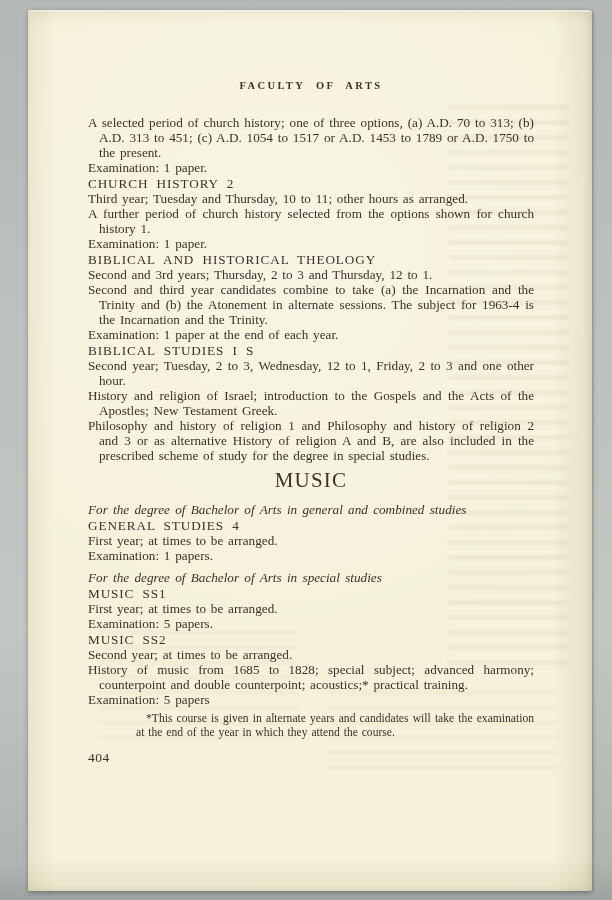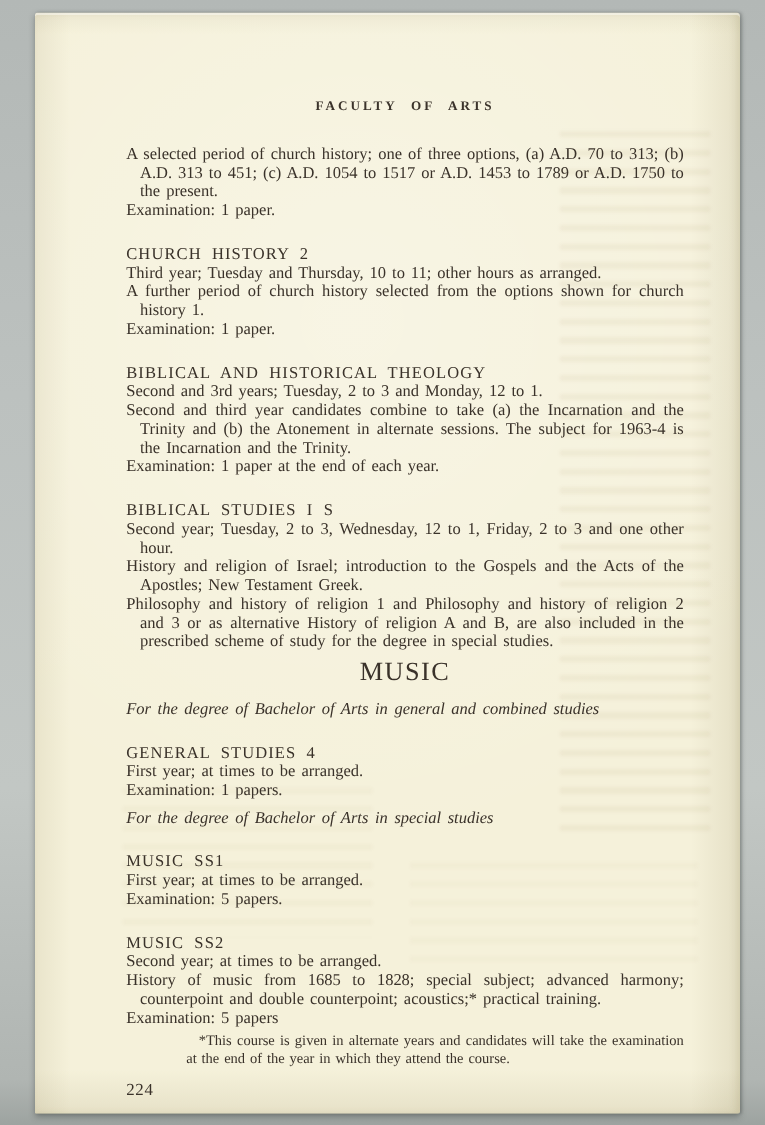--- a/index.html
+++ b/index.html
@@ -29,35 +29,35 @@
     background: repeating-linear-gradient(180deg,
       rgba(148,124,72,0.07) 0px, rgba(148,124,72,0.07) 5px,
       rgba(148,124,72,0) 5px, rgba(148,124,72,0) 15px);
     filter: blur(1.2px);
   }
   .bleed.b1 { left: 420px; top: 95px;  width: 120px; height: 560px; }
   .bleed.b2 { left: 70px;  top: 620px; width: 200px; height: 120px; opacity: .6; }
   .bleed.b3 { left: 300px; top: 680px; width: 230px; height: 90px;  opacity: .5; }
 
   .content {
-    position: absolute; left: 73px; top: 69px; width: 446px;
+    position: absolute; left: 60px; top: 69px; width: 446px;
     color: #3a322a; font-size: 13.2px; line-height: 15px;
   }
   .running-head {
     text-align: center; font-size: 10.5px; line-height: 13px;
     letter-spacing: 2.4px; word-spacing: 6px; margin-bottom: 23px;
     font-weight: 600; color: #3b332b;
   }
   .para {
     margin: 0; text-align: justify;
     padding-left: 11px; text-indent: -11px;
     word-spacing: 1.5px;
   }
   .hd {
-    margin-top: 20px; letter-spacing: 0.9px; word-spacing: 4px;
+    margin-top: 1px; letter-spacing: 0.9px; word-spacing: 4px;
   }
   .sec {
     text-align: center; font-size: 21px; letter-spacing: 1.2px;
     word-spacing: 3px; margin-top: 10px; margin-bottom: 14px;
   }
   .ital {
     font-style: italic; margin-top: 7px; word-spacing: 2px;
   }
   .foot {
     margin-top: 5px; font-size: 11.6px; line-height: 14.3px;
@@ -78,21 +78,21 @@
 
       <div class="para">A selected period of church history; one of three options, (a) A.D. 70 to 313; (b) A.D. 313 to 451; (c) A.D. 1054 to 1517 or A.D. 1453 to 1789 or A.D. 1750 to the present.</div>
       <div class="para">Examination: 1 paper.</div>
 
       <div class="hd">CHURCH HISTORY 2</div>
       <div class="para">Third year; Tuesday and Thursday, 10 to 11; other hours as arranged.</div>
       <div class="para">A further period of church history selected from the options shown for church history 1.</div>
       <div class="para">Examination: 1 paper.</div>
 
       <div class="hd">BIBLICAL AND HISTORICAL THEOLOGY</div>
-      <div class="para">Second and 3rd years; Tuesday, 2 to 3 and Monday, 12 to 1.</div>
+      <div class="para">Second and 3rd years; Thursday, 2 to 3 and Thursday, 12 to 1.</div>
       <div class="para">Second and third year candidates combine to take (a) the Incarnation and the Trinity and (b) the Atonement in alternate sessions. The subject for 1963-4 is the Incarnation and the Trinity.</div>
       <div class="para">Examination: 1 paper at the end of each year.</div>
 
       <div class="hd">BIBLICAL STUDIES I S</div>
       <div class="para">Second year; Tuesday, 2 to 3, Wednesday, 12 to 1, Friday, 2 to 3 and one other hour.</div>
       <div class="para">History and religion of Israel; introduction to the Gospels and the Acts of the Apostles; New Testament Greek.</div>
       <div class="para">Philosophy and history of religion 1 and Philosophy and history of religion 2 and 3 or as alternative History of religion A and B, are also included in the prescribed scheme of study for the degree in special studies.</div>
 
       <div class="sec">MUSIC</div>
       <div class="ital">For the degree of Bachelor of Arts in general and combined studies</div>
@@ -106,16 +106,16 @@
       <div class="hd">MUSIC SS1</div>
       <div class="para">First year; at times to be arranged.</div>
       <div class="para">Examination: 5 papers.</div>
 
       <div class="hd">MUSIC SS2</div>
       <div class="para">Second year; at times to be arranged.</div>
       <div class="para">History of music from 1685 to 1828; special subject; advanced harmony; counterpoint and double counterpoint; acoustics;* practical training.</div>
       <div class="para">Examination: 5 papers</div>
 
       <div class="foot">*This course is given in alternate years and candidates will take the examination at the end of the year in which they attend the course.</div>
-      <div class="folio">224</div>
+      <div class="folio">404</div>
     </div>
   </div>
 </div>
 
 </body></html>

